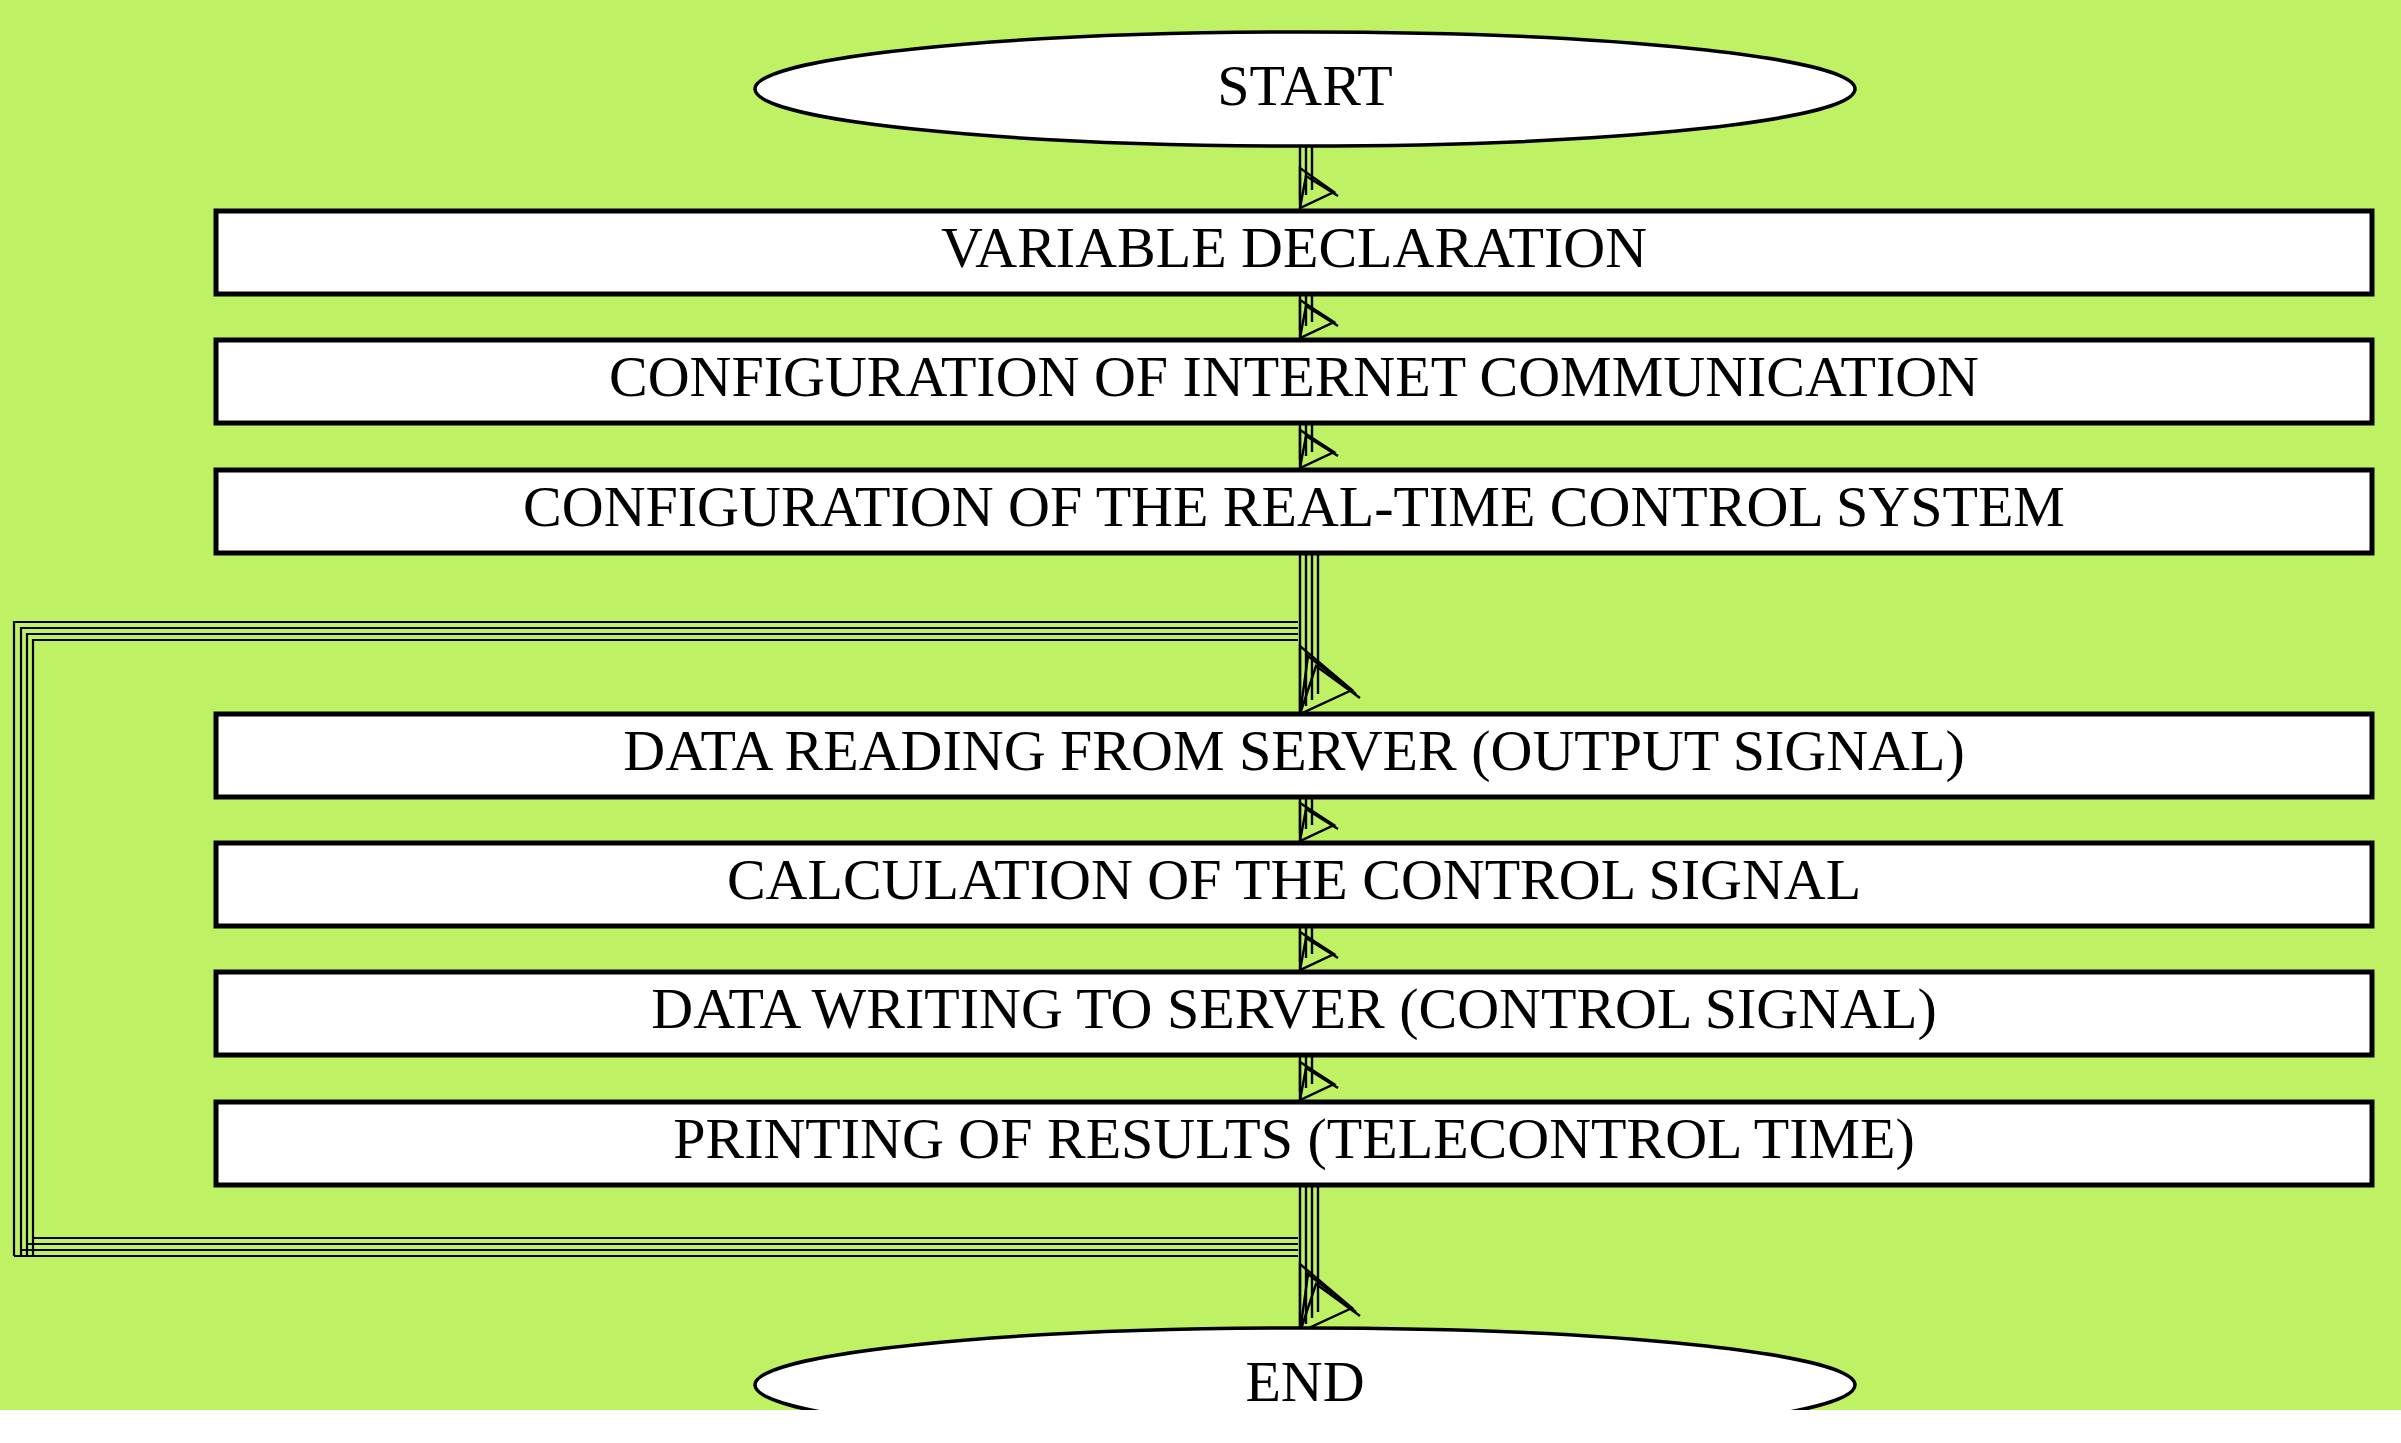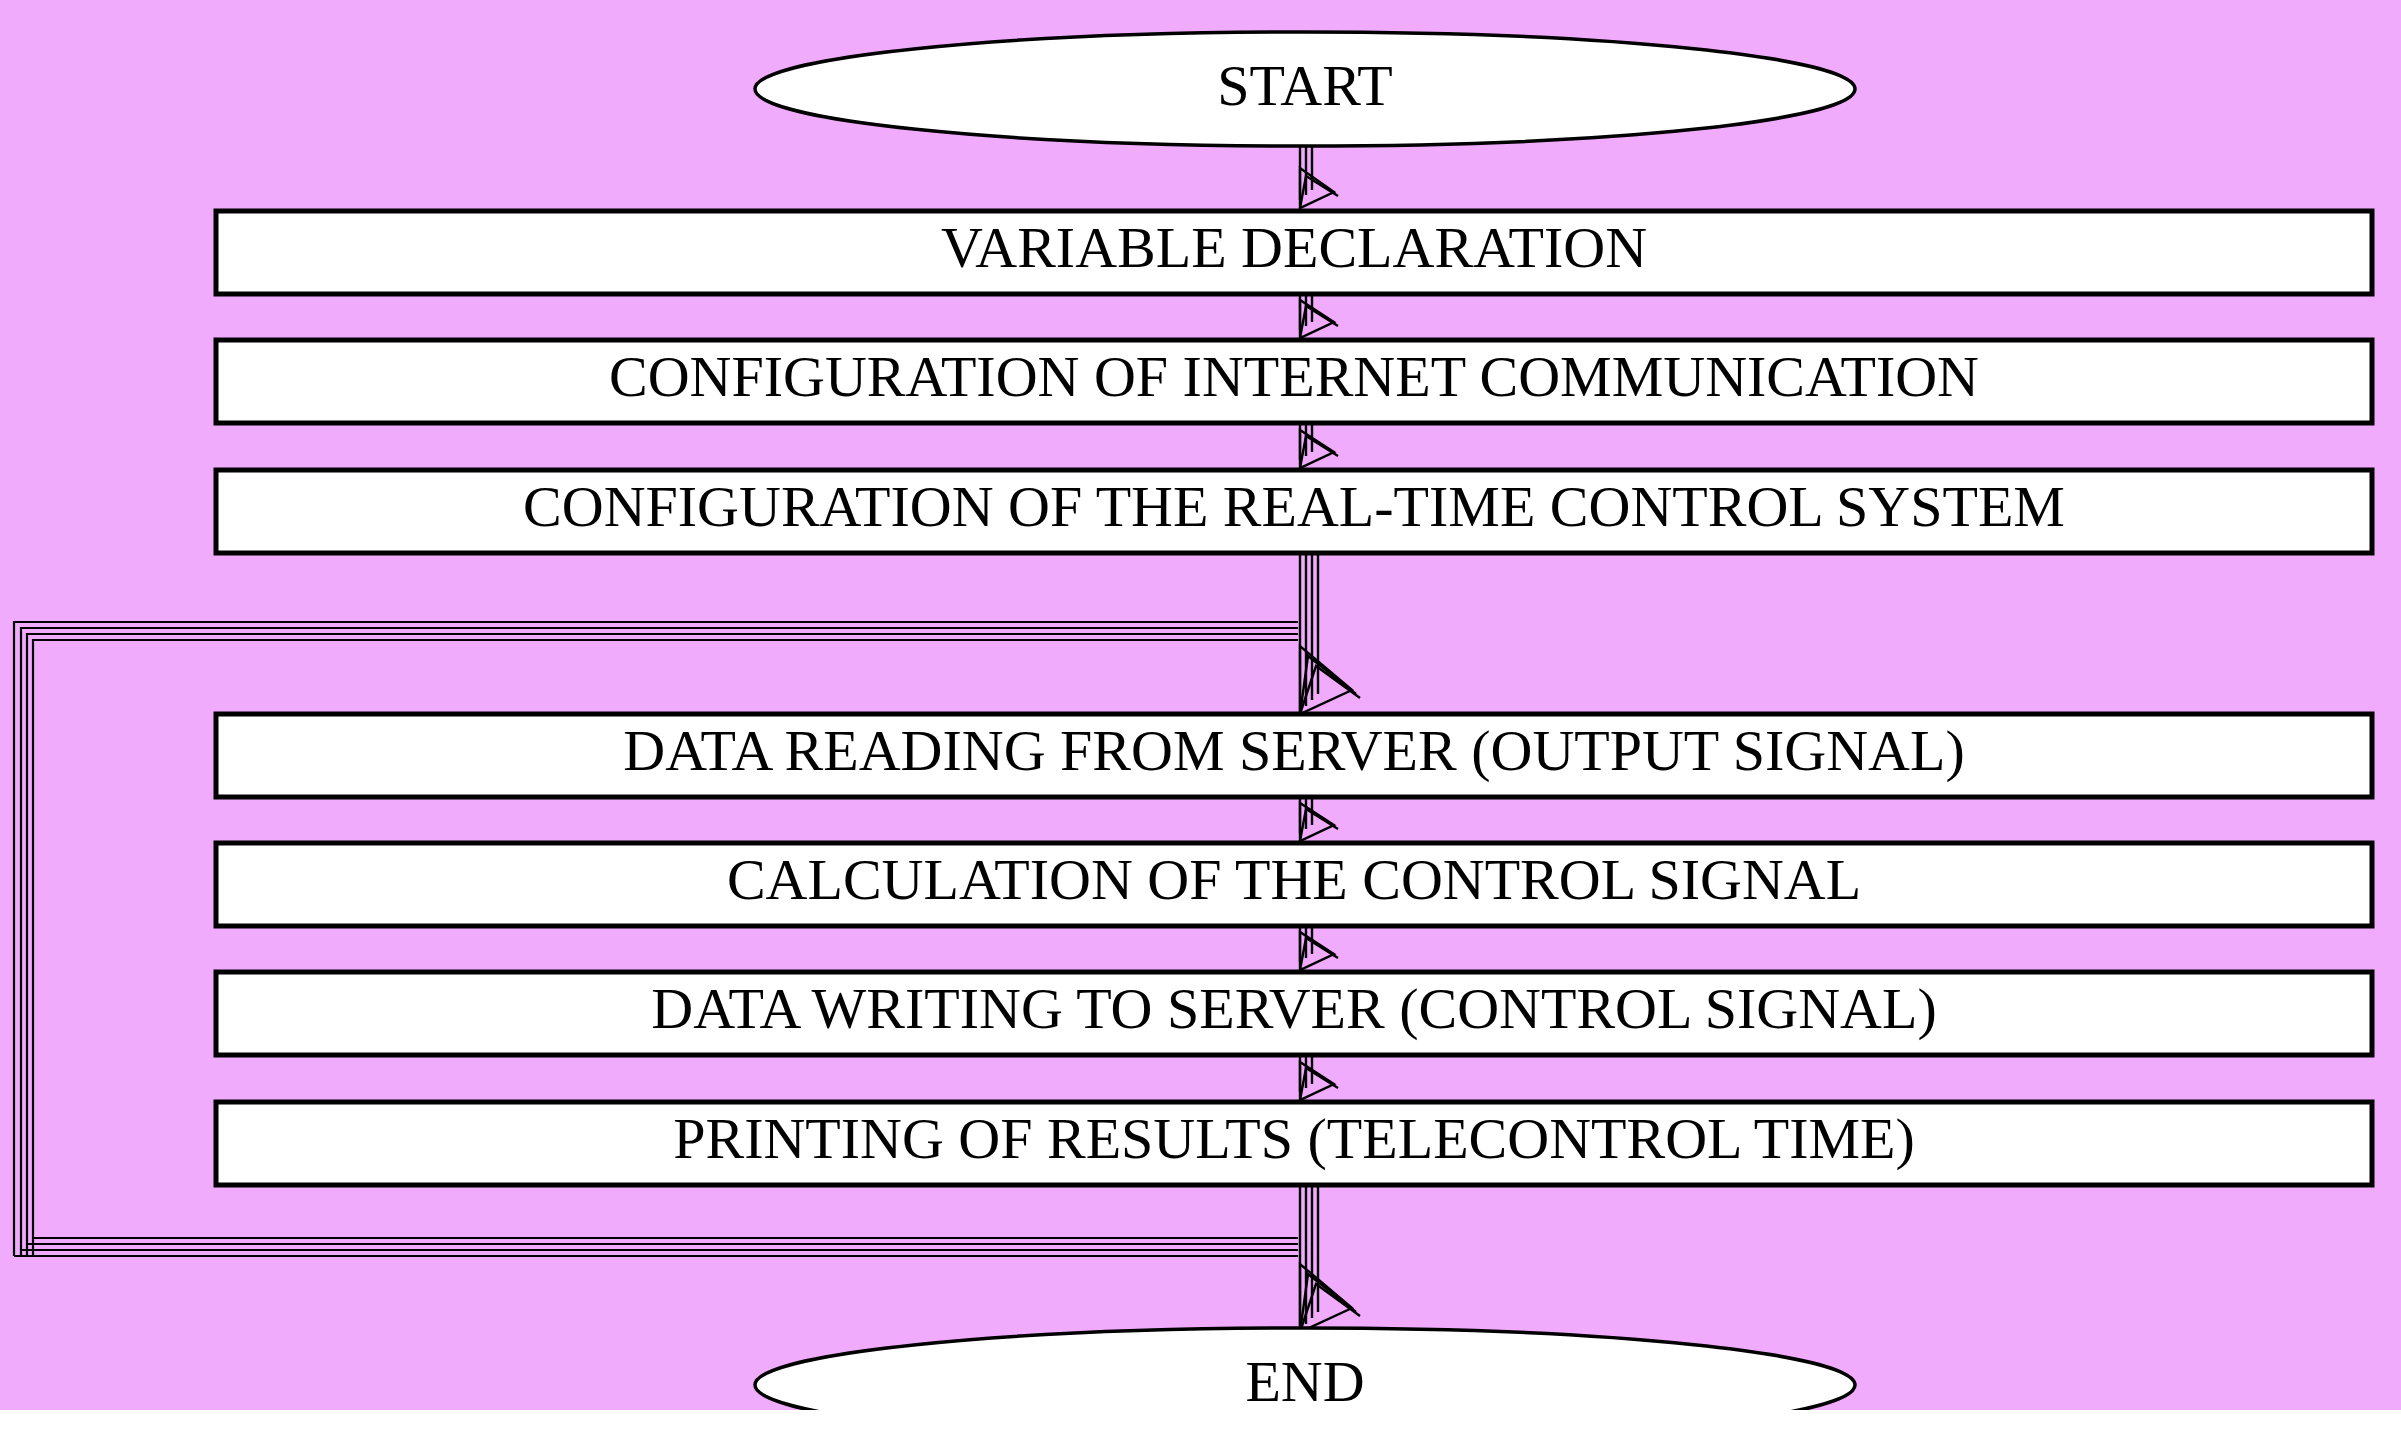--- a/index.html
+++ b/index.html
@@ -8,21 +8,21 @@
     padding: 0;
     background: #ffffff;
   }
   body {
     font-family: "Liberation Serif", "DejaVu Serif", serif;
   }
   #stage {
     position: relative;
     width: 2401px;
     height: 1410px;
-    background: #f0abfc;
+    background: #bef264;
     overflow: hidden;
   }
   #flow-svg {
     position: absolute;
     left: 0;
     top: 0;
     width: 2401px;
     height: 1443px;
     display: block;
   }

